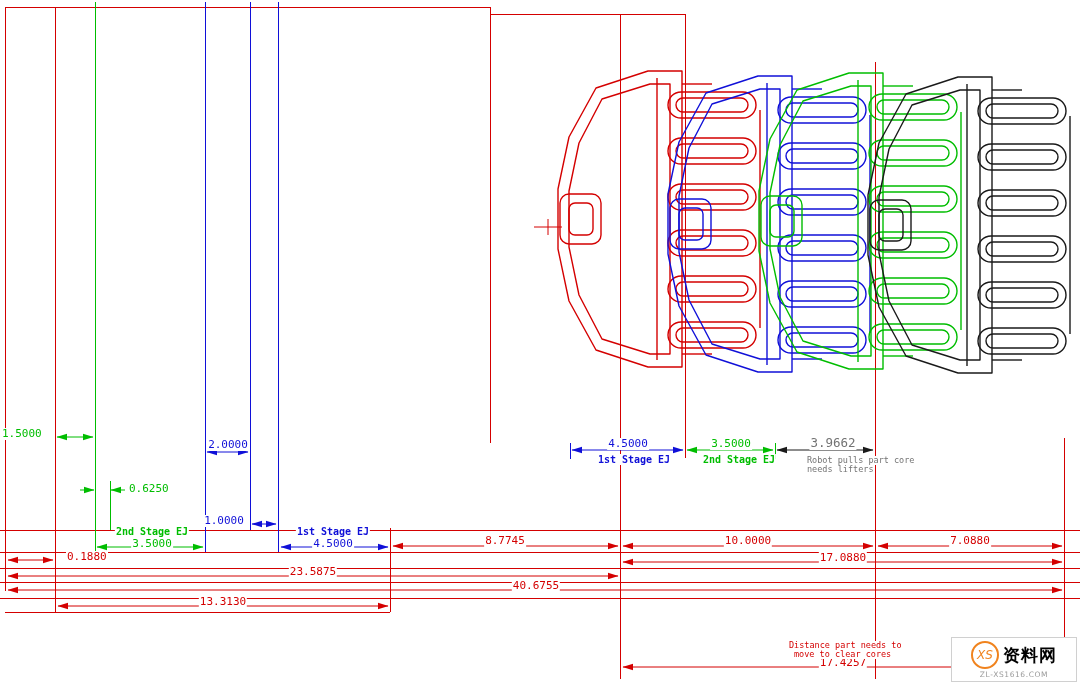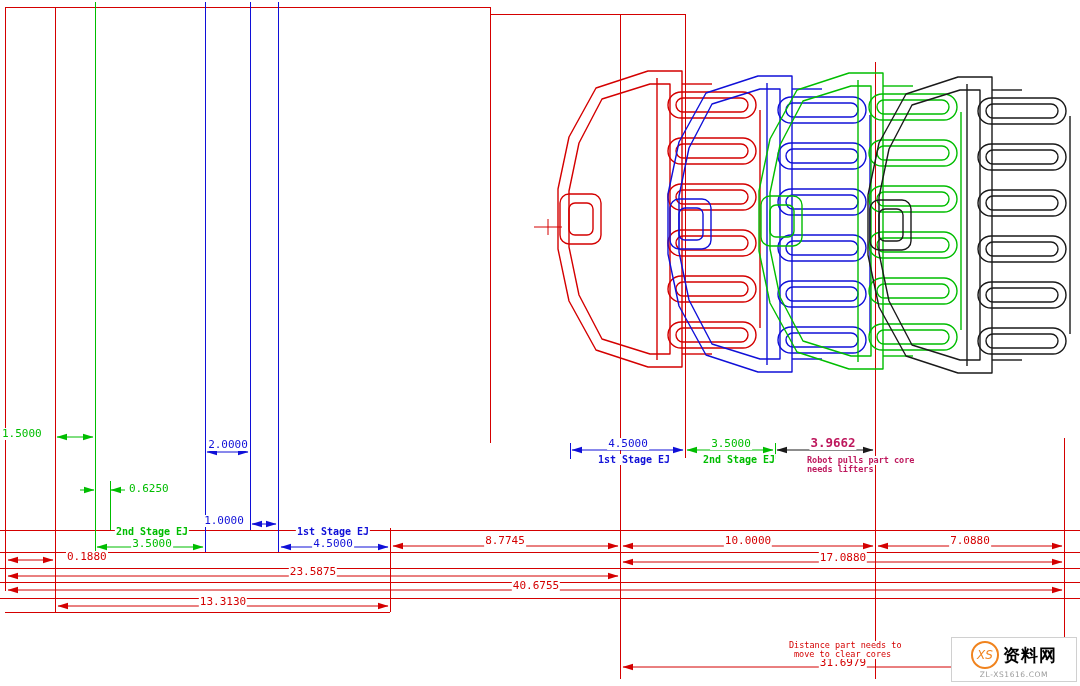--- a/index.html
+++ b/index.html
@@ -5,21 +5,21 @@
   html,body{margin:0;padding:0;background:#ffffff;}
   #page{position:relative;width:1080px;height:686px;background:#ffffff;overflow:hidden;
         font-family:"DejaVu Sans Mono",monospace;}
   #cad{position:absolute;left:0;top:0;width:1080px;height:686px;}
   .lbl{position:absolute;font-family:"DejaVu Sans Mono",monospace;font-size:11px;
        line-height:1.1;white-space:nowrap;background:#ffffff;padding:0 1px;}
   .c{transform:translateX(-50%);}
   .red{color:#d40000;}
   .green{color:#00bd00;}
   .blue{color:#1010d8;}
-  .black{color:#be185d;font-weight:bold;}
+  .black{color:#737373;}
   .stage{font-size:10px;font-weight:bold;}
   .small{font-size:8.5px;}
   .big{font-size:12.5px;}
   
   .watermark{position:absolute;right:3px;bottom:4px;width:116px;border:1px solid #d0d0d0;
              background:#ffffff;padding:3px 4px 2px 4px;display:flex;flex-direction:column;
              align-items:center;font-family:"DejaVu Sans",sans-serif;}
   .wm-row{display:flex;align-items:center;gap:4px;}
   .wm-logo{display:inline-block;width:24px;height:24px;border:2px solid #f0831e;border-radius:50%;
            color:#f0831e;font-style:italic;font-weight:normal;font-size:12px;line-height:24px;
@@ -150,21 +150,21 @@
 
   <div class="lbl red" style="left:66px;top:551px">0.1880</div>
 
   <div class="lbl red c" style="left:505px;top:535px">8.7745</div>
   <div class="lbl red c" style="left:748px;top:535px">10.0000</div>
   <div class="lbl red c" style="left:970px;top:535px">7.0880</div>
   <div class="lbl red c" style="left:843px;top:552px">17.0880</div>
   <div class="lbl red c" style="left:313px;top:566px">23.5875</div>
   <div class="lbl red c" style="left:536px;top:580px">40.6755</div>
   <div class="lbl red c" style="left:223px;top:596px">13.3130</div>
-  <div class="lbl red c" style="left:843px;top:657px">31.6979</div>
+  <div class="lbl red c" style="left:843px;top:657px">17.4257</div>
 
   <div class="lbl red small" style="left:788px;top:641px">Distance part needs to</div>
   <div class="lbl red small" style="left:793px;top:650px">move to clear cores</div>
 
   <div class="lbl blue c" style="left:628px;top:438px">4.5000</div>
   <div class="lbl blue stage c" style="left:634px;top:454px">1st Stage EJ</div>
   <div class="lbl green c" style="left:731px;top:438px">3.5000</div>
   <div class="lbl green stage c" style="left:739px;top:454px">2nd Stage EJ</div>
   <div class="lbl black big c" style="left:833px;top:436px">3.9662</div>
   <div class="lbl black small" style="left:806px;top:456px">Robot pulls part core</div>

